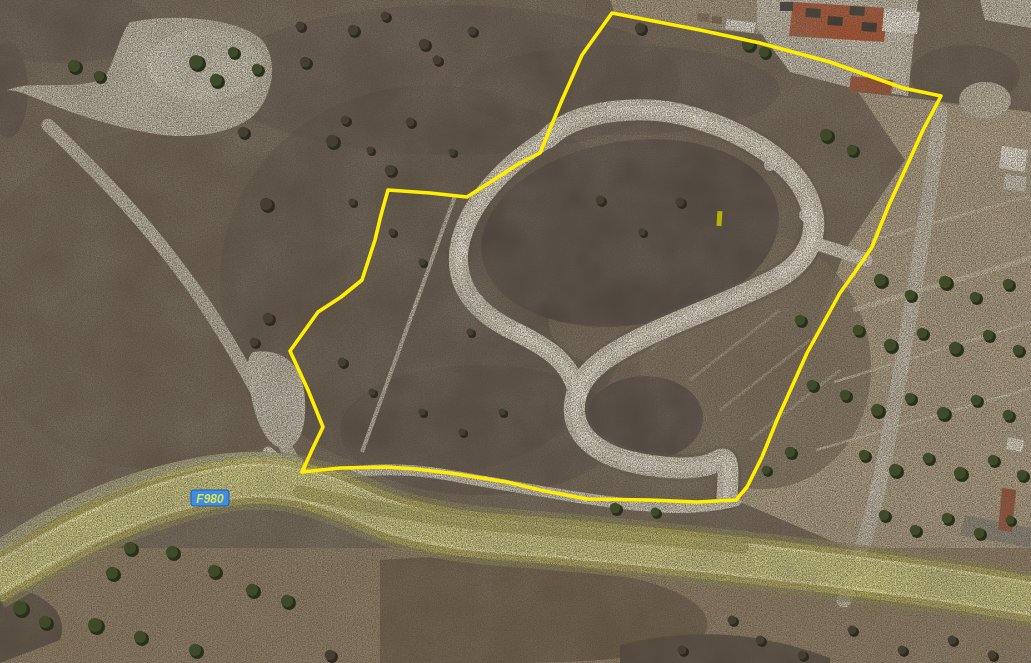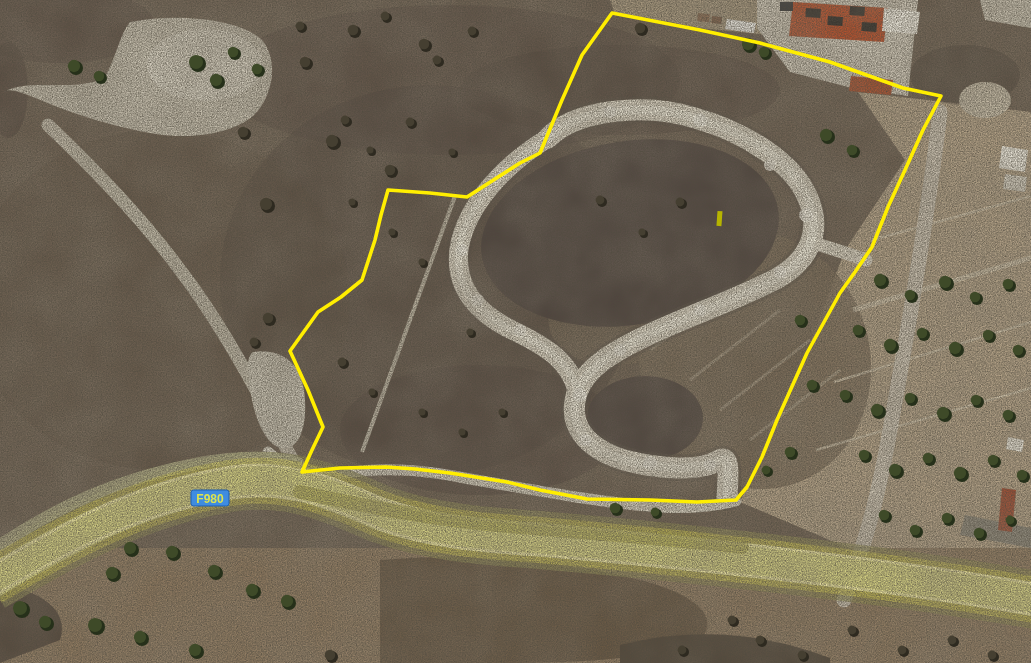--- a/index.html
+++ b/index.html
@@ -1,16 +1,16 @@
 <!DOCTYPE html>
 <html><head>
 <meta charset="utf-8">
 <style>
   html,body{margin:0;padding:0;background:#222;}
-  #stage{position:relative;width:1031px;height:663px;overflow:hidden;font-family:"Liberation Sans",sans-serif;}
+  #stage{position:relative;width:1031px;height:663px;overflow:hidden;font-family:"Liberation Sans",sans-serif;font-style:italic;}
   svg{display:block;}
   text{font-family:"Liberation Sans",sans-serif;}
 
   .terrain-base{fill:#6e6051;}
   .scrub{fill:#55483f;}
   .scrub2{fill:#5e5243;}
   .ring-interior{fill:#4f443e;}
   .scraped{fill:#7b6c58;}
   .tl-clearing{fill:#c8c1b0;}
   .clearing-hi{fill:#d6d0c0;}

